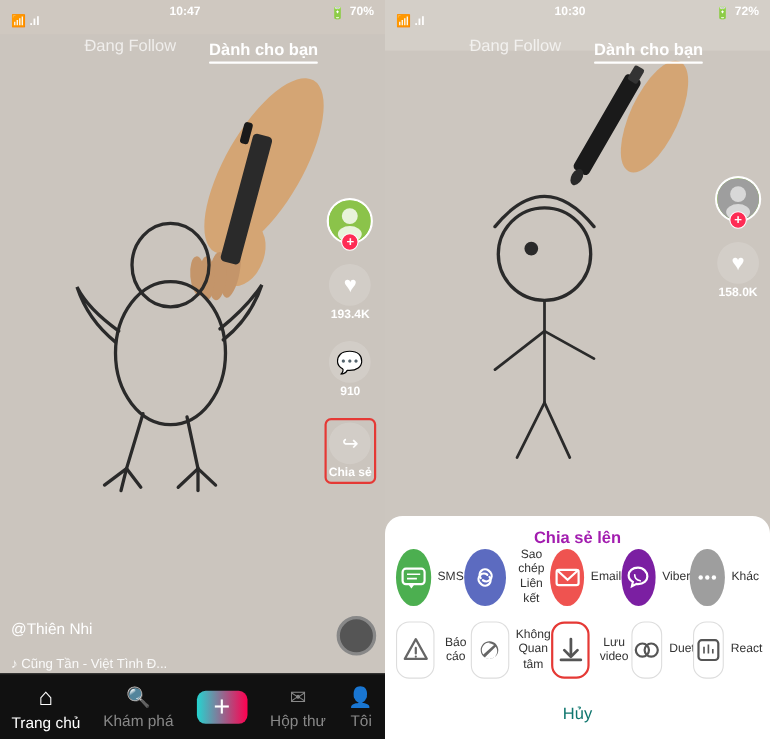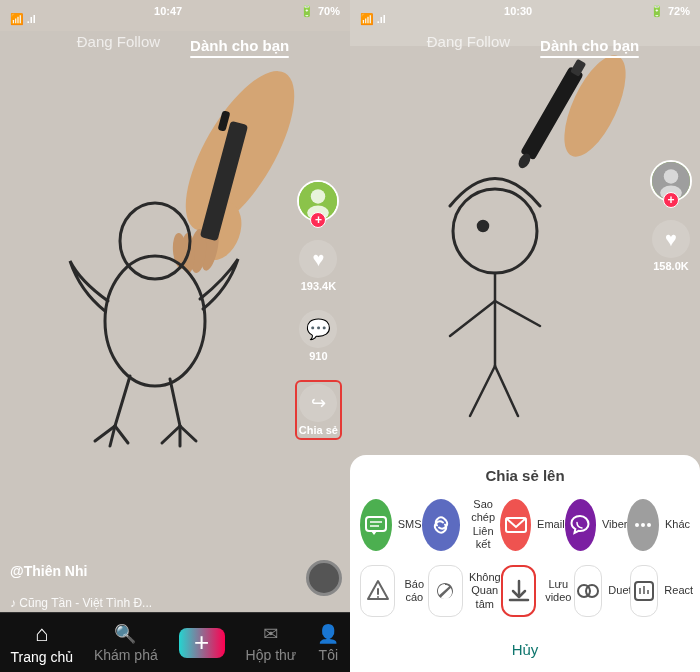--- a/index.html
+++ b/index.html
@@ -155,21 +155,21 @@
     }
 
     
     .bottom-info {
       position: absolute;
       bottom: 62px; left: 10px; right: 60px;
       z-index: 10;
       color: #fff;
     }
     .bottom-user {
-      font-weight: 700;
+      font-weight: 400;
       font-size: 14px;
     }
     .bottom-song {
       font-size: 12px;
       opacity: 0.9;
       margin-top: 17px;
     }
 
     
     .bottom-nav {
@@ -217,22 +217,21 @@
       bottom: 0; left: 0; right: 0;
       background: #fff;
       border-radius: 16px 16px 0 0;
       z-index: 20;
       padding: 12px 0 10px;
     }
     .share-sheet-title {
       text-align: center;
       font-size: 15px;
       font-weight: 600;
-      color: #404040;
-      margin-bottom: 14px;
+      color: #a21caf;
     }
     .share-row {
       display: flex;
       justify-content: space-around;
       padding: 0 10px;
       margin-bottom: 14px;
     }
     .share-item {
       display: flex; flex-direction: row; align-items: center; gap: 6px;
       cursor: pointer;

